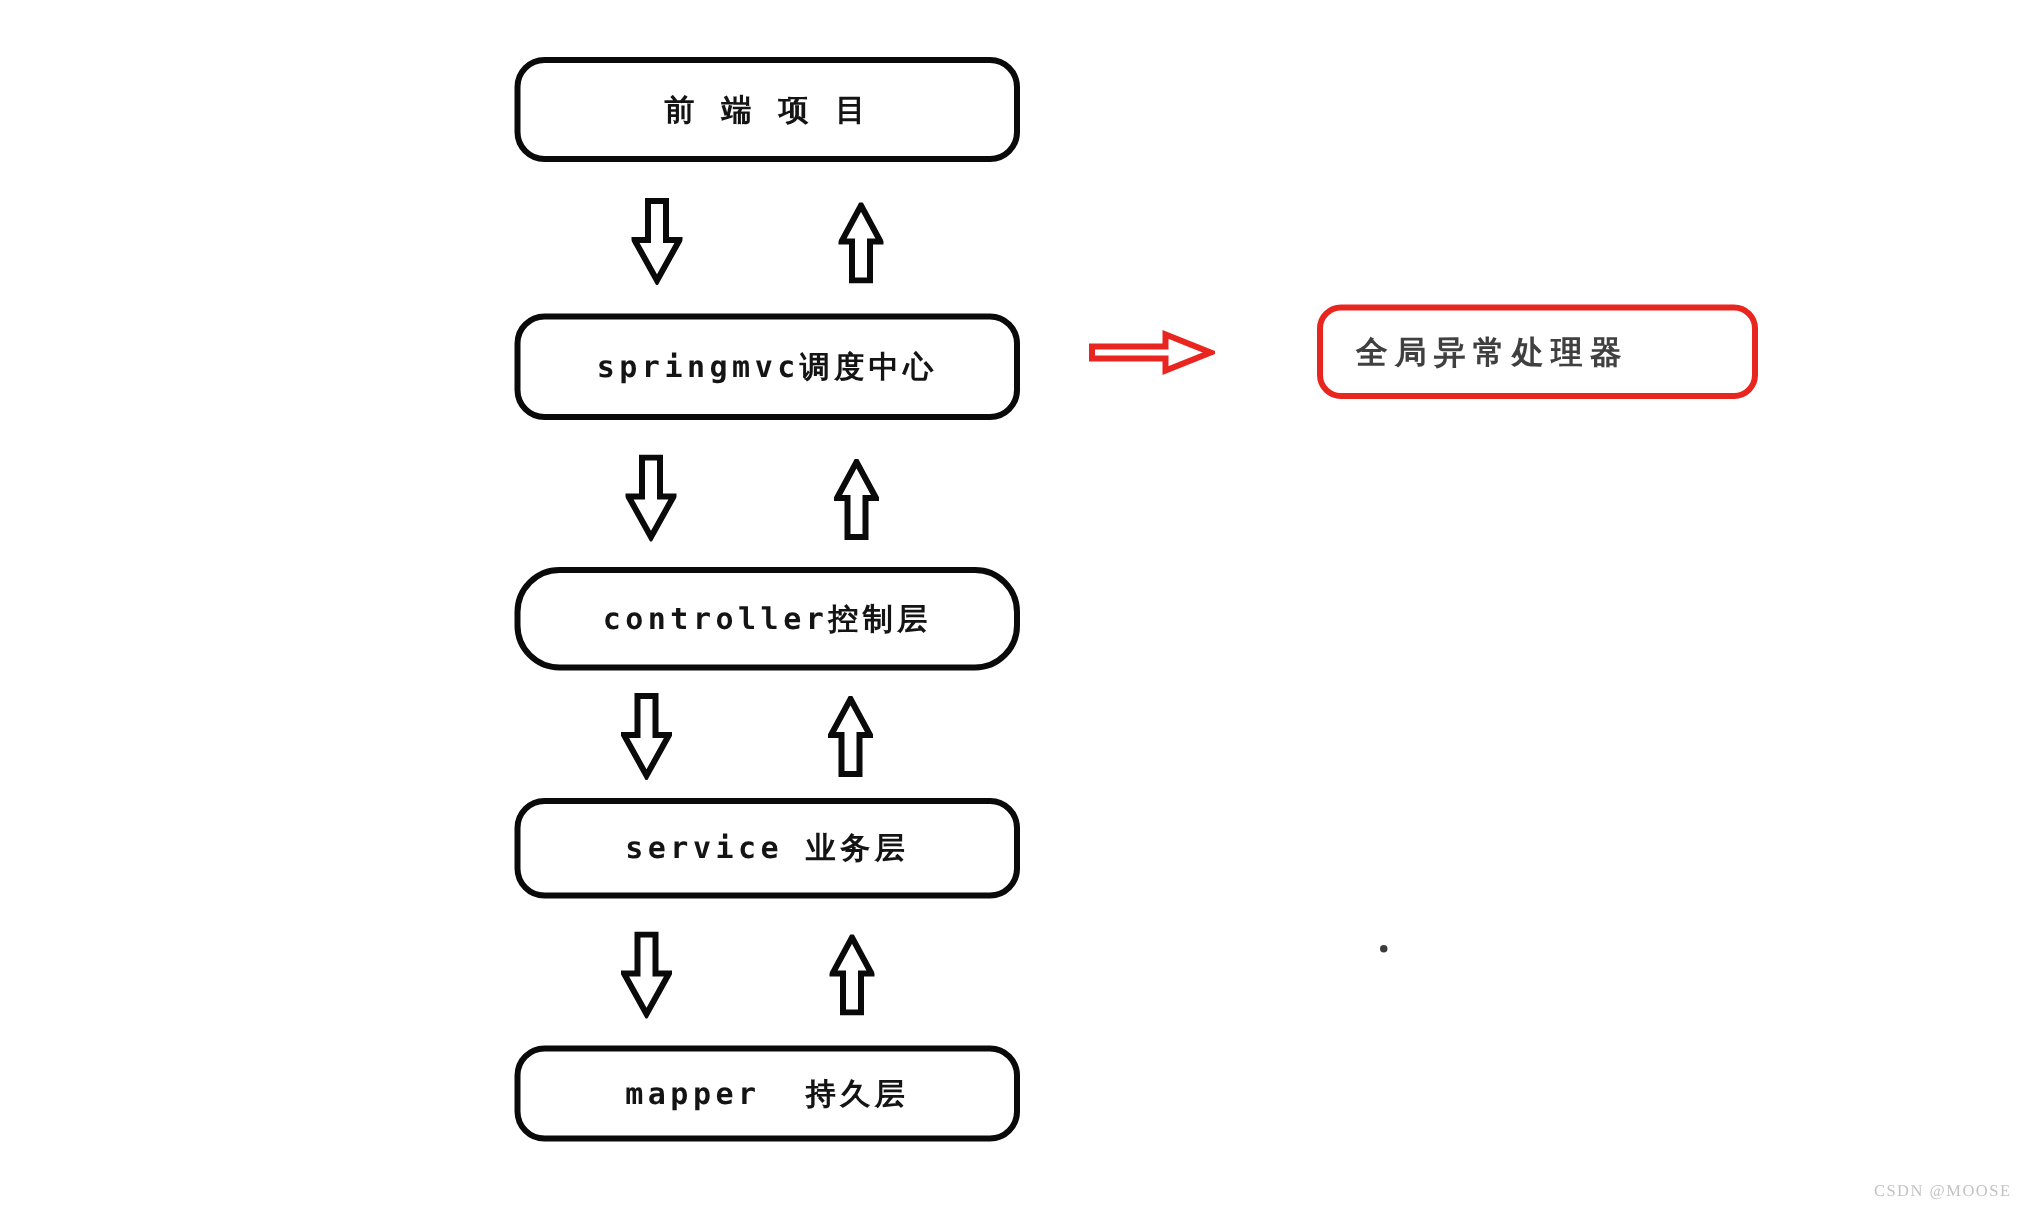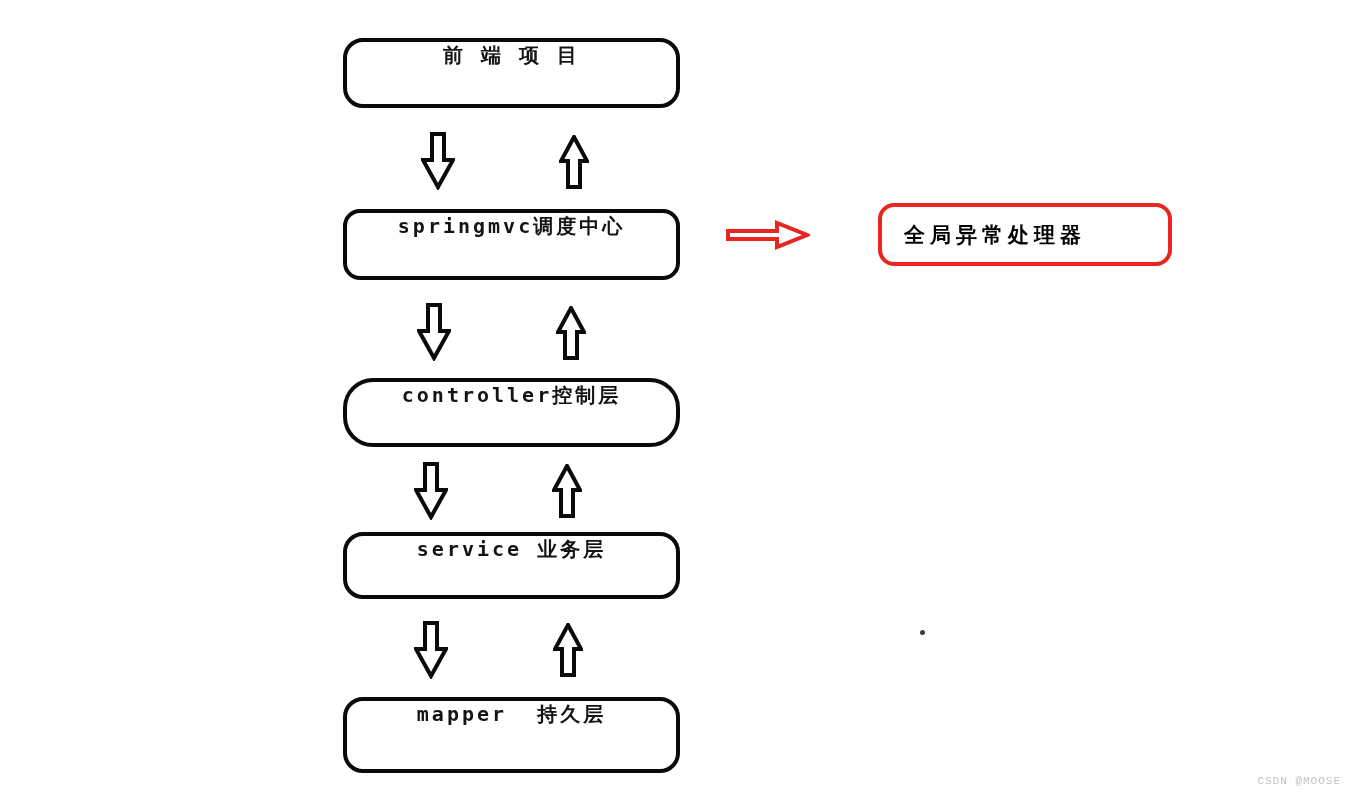--- a/index.html
+++ b/index.html
@@ -9,75 +9,75 @@
   .canvas { position: absolute; left: 0; top: 0; width: 1353px; height: 803px; background: #ffffff; }
 
   .flow-box {
     position: absolute;
     left: 343px;
     width: 337px;
     border: 4px solid #0a0a0a;
     border-radius: 20px;
     background: #ffffff;
     display: flex;
-    align-items: flex-start;
+    align-items: center;
     justify-content: center;
   }
   .flow-box .label {
     font-size: 20px;
     font-weight: bold;
     color: #141414;
     letter-spacing: 3px;
     white-space: pre;
   }
 
   .box-frontend   { top: 38px;  height: 70px; }
-  .box-springmvc  { top: 209px; height: 71px; border-radius: 17px; }
+  .box-springmvc  { top: 209px; height: 71px; }
   .box-controller { top: 378px; height: 69px; border-radius: 30px; }
   .box-service    { top: 532px; height: 67px; }
-  .box-mapper     { top: 697px; height: 76px; }
+  .box-mapper     { top: 697px; height: 64px; }
 
   .arrow { position: absolute; }
 
   .exception-box {
     position: absolute;
     left: 878px;
     top: 203px;
     width: 294px;
     height: 63px;
     border: 4px solid #e8261f;
     border-radius: 16px;
     background: #ffffff;
     display: flex;
     align-items: center;
   }
   .exception-box .label {
     font-size: 21px;
     font-weight: bold;
-    color: #000000;
+    color: #404040;
     letter-spacing: 5px;
     padding-left: 22px;
     white-space: pre;
   }
 
   .stray-dot {
     position: absolute;
     left: 920px;
     top: 630px;
     width: 5px;
     height: 5px;
     border-radius: 50%;
     background: #3c3c3c;
   }
 
   .watermark {
     position: absolute;
     right: 12px;
-    bottom: 16px;
-    font-family: Liberation Mono, monospace;
+    bottom: 3px;
+    font-family: Liberation Serif, serif;
     font-size: 11px;
     color: #c2c2c2;
     letter-spacing: 1px;
   }
 </style>
 </head>
 <body>
 
 <div class="canvas">
 

